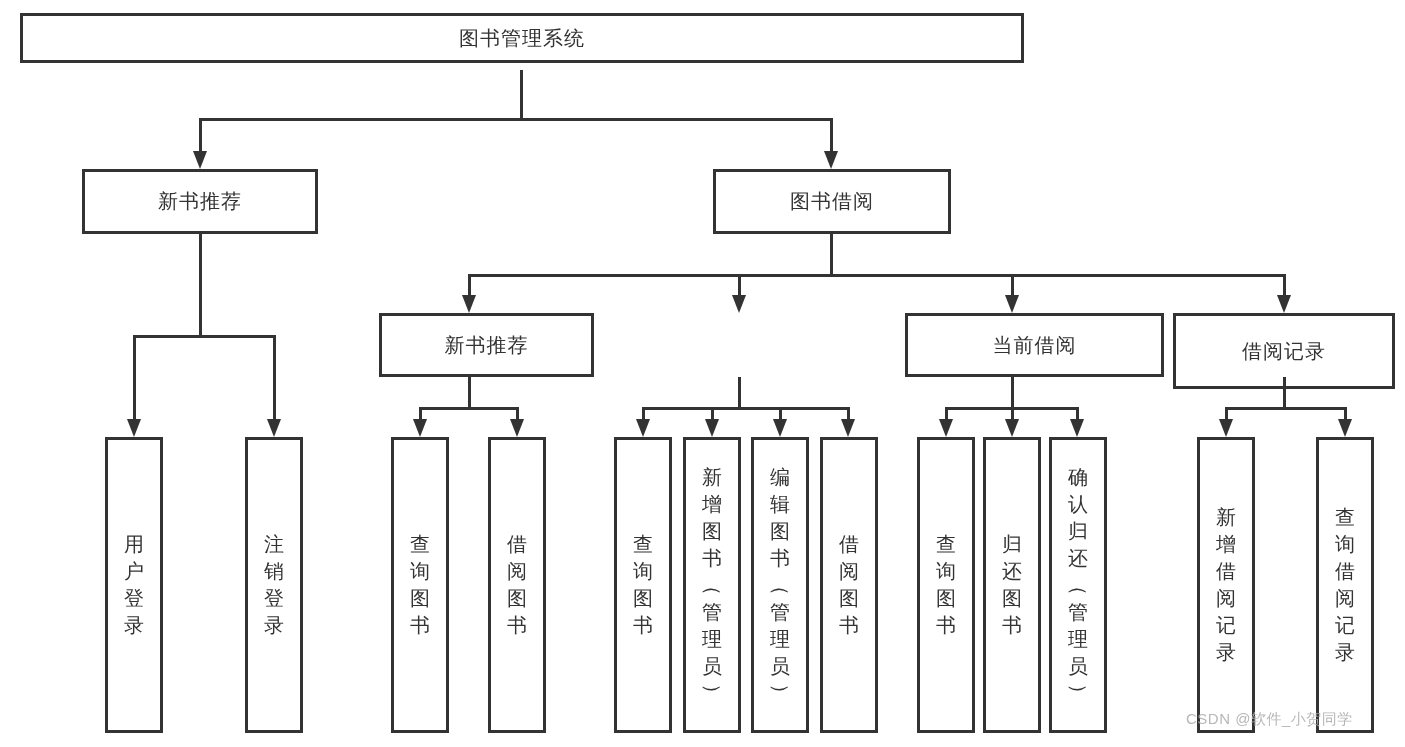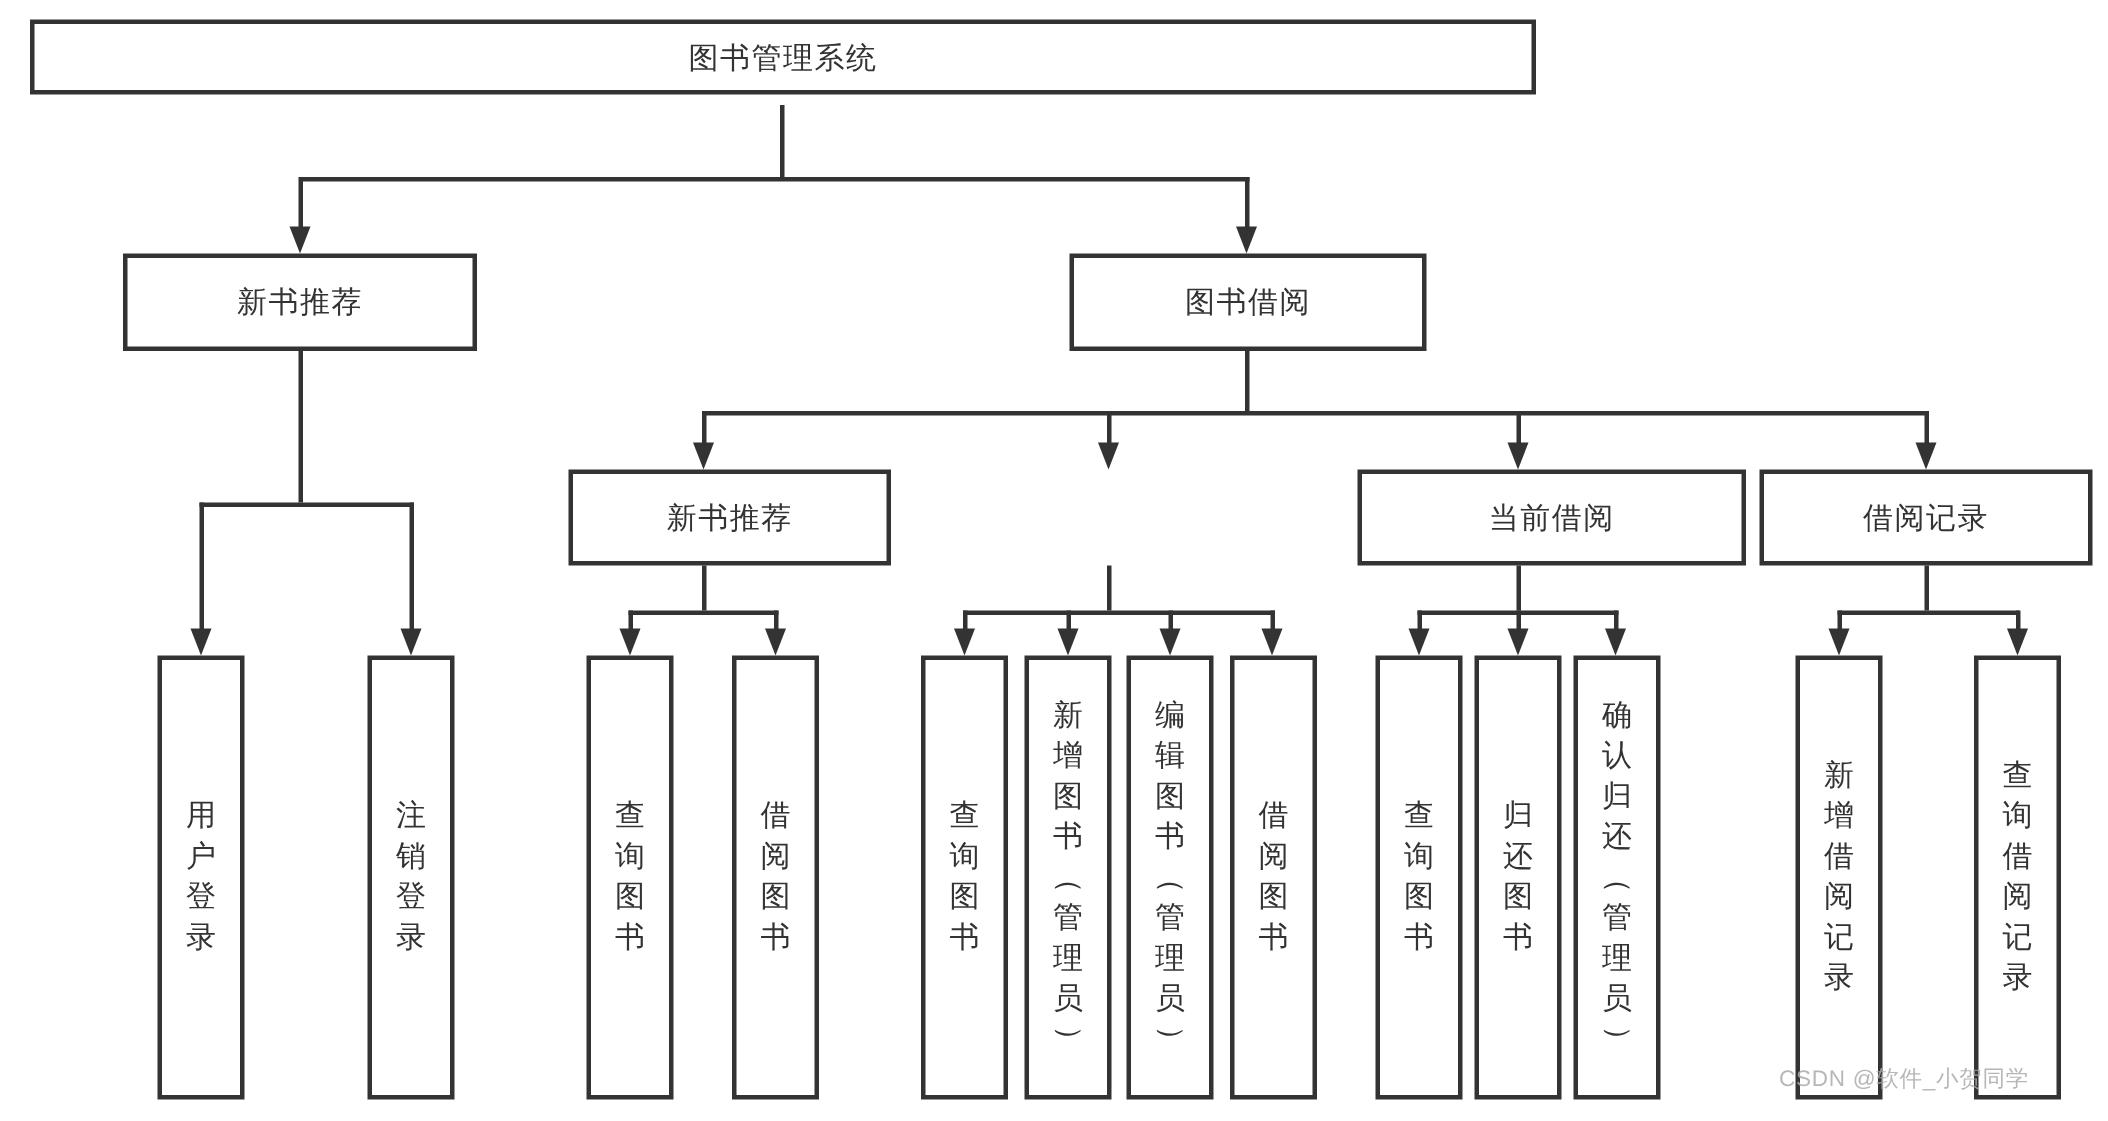--- a/index.html
+++ b/index.html
@@ -93,21 +93,21 @@
 
   <div class="node" style="left:362px; top:313px; width:215px; height:64px;margin-left:17px;">
     <span>新书推荐</span>
   </div>
 
 
   <div class="node" style="left:905px; top:313px; width:259px; height:64px;">
     <span>当前借阅</span>
   </div>
 
-  <div class="node" style="left:1173px; top:313px; width:222px; height:64px;">
+  <div class="node" style="left:1173px; top:313px; width:222px; height:76px;">
     <span>借阅记录</span>
   </div>
 
   <div class="node leaf" style="left:105px; top:437px; width:58px; height:296px;">
     <span class="vlabel">
         <span class="vchar">用</span>
         <span class="vchar">户</span>
         <span class="vchar">登</span>
         <span class="vchar">录</span>
       </span>

